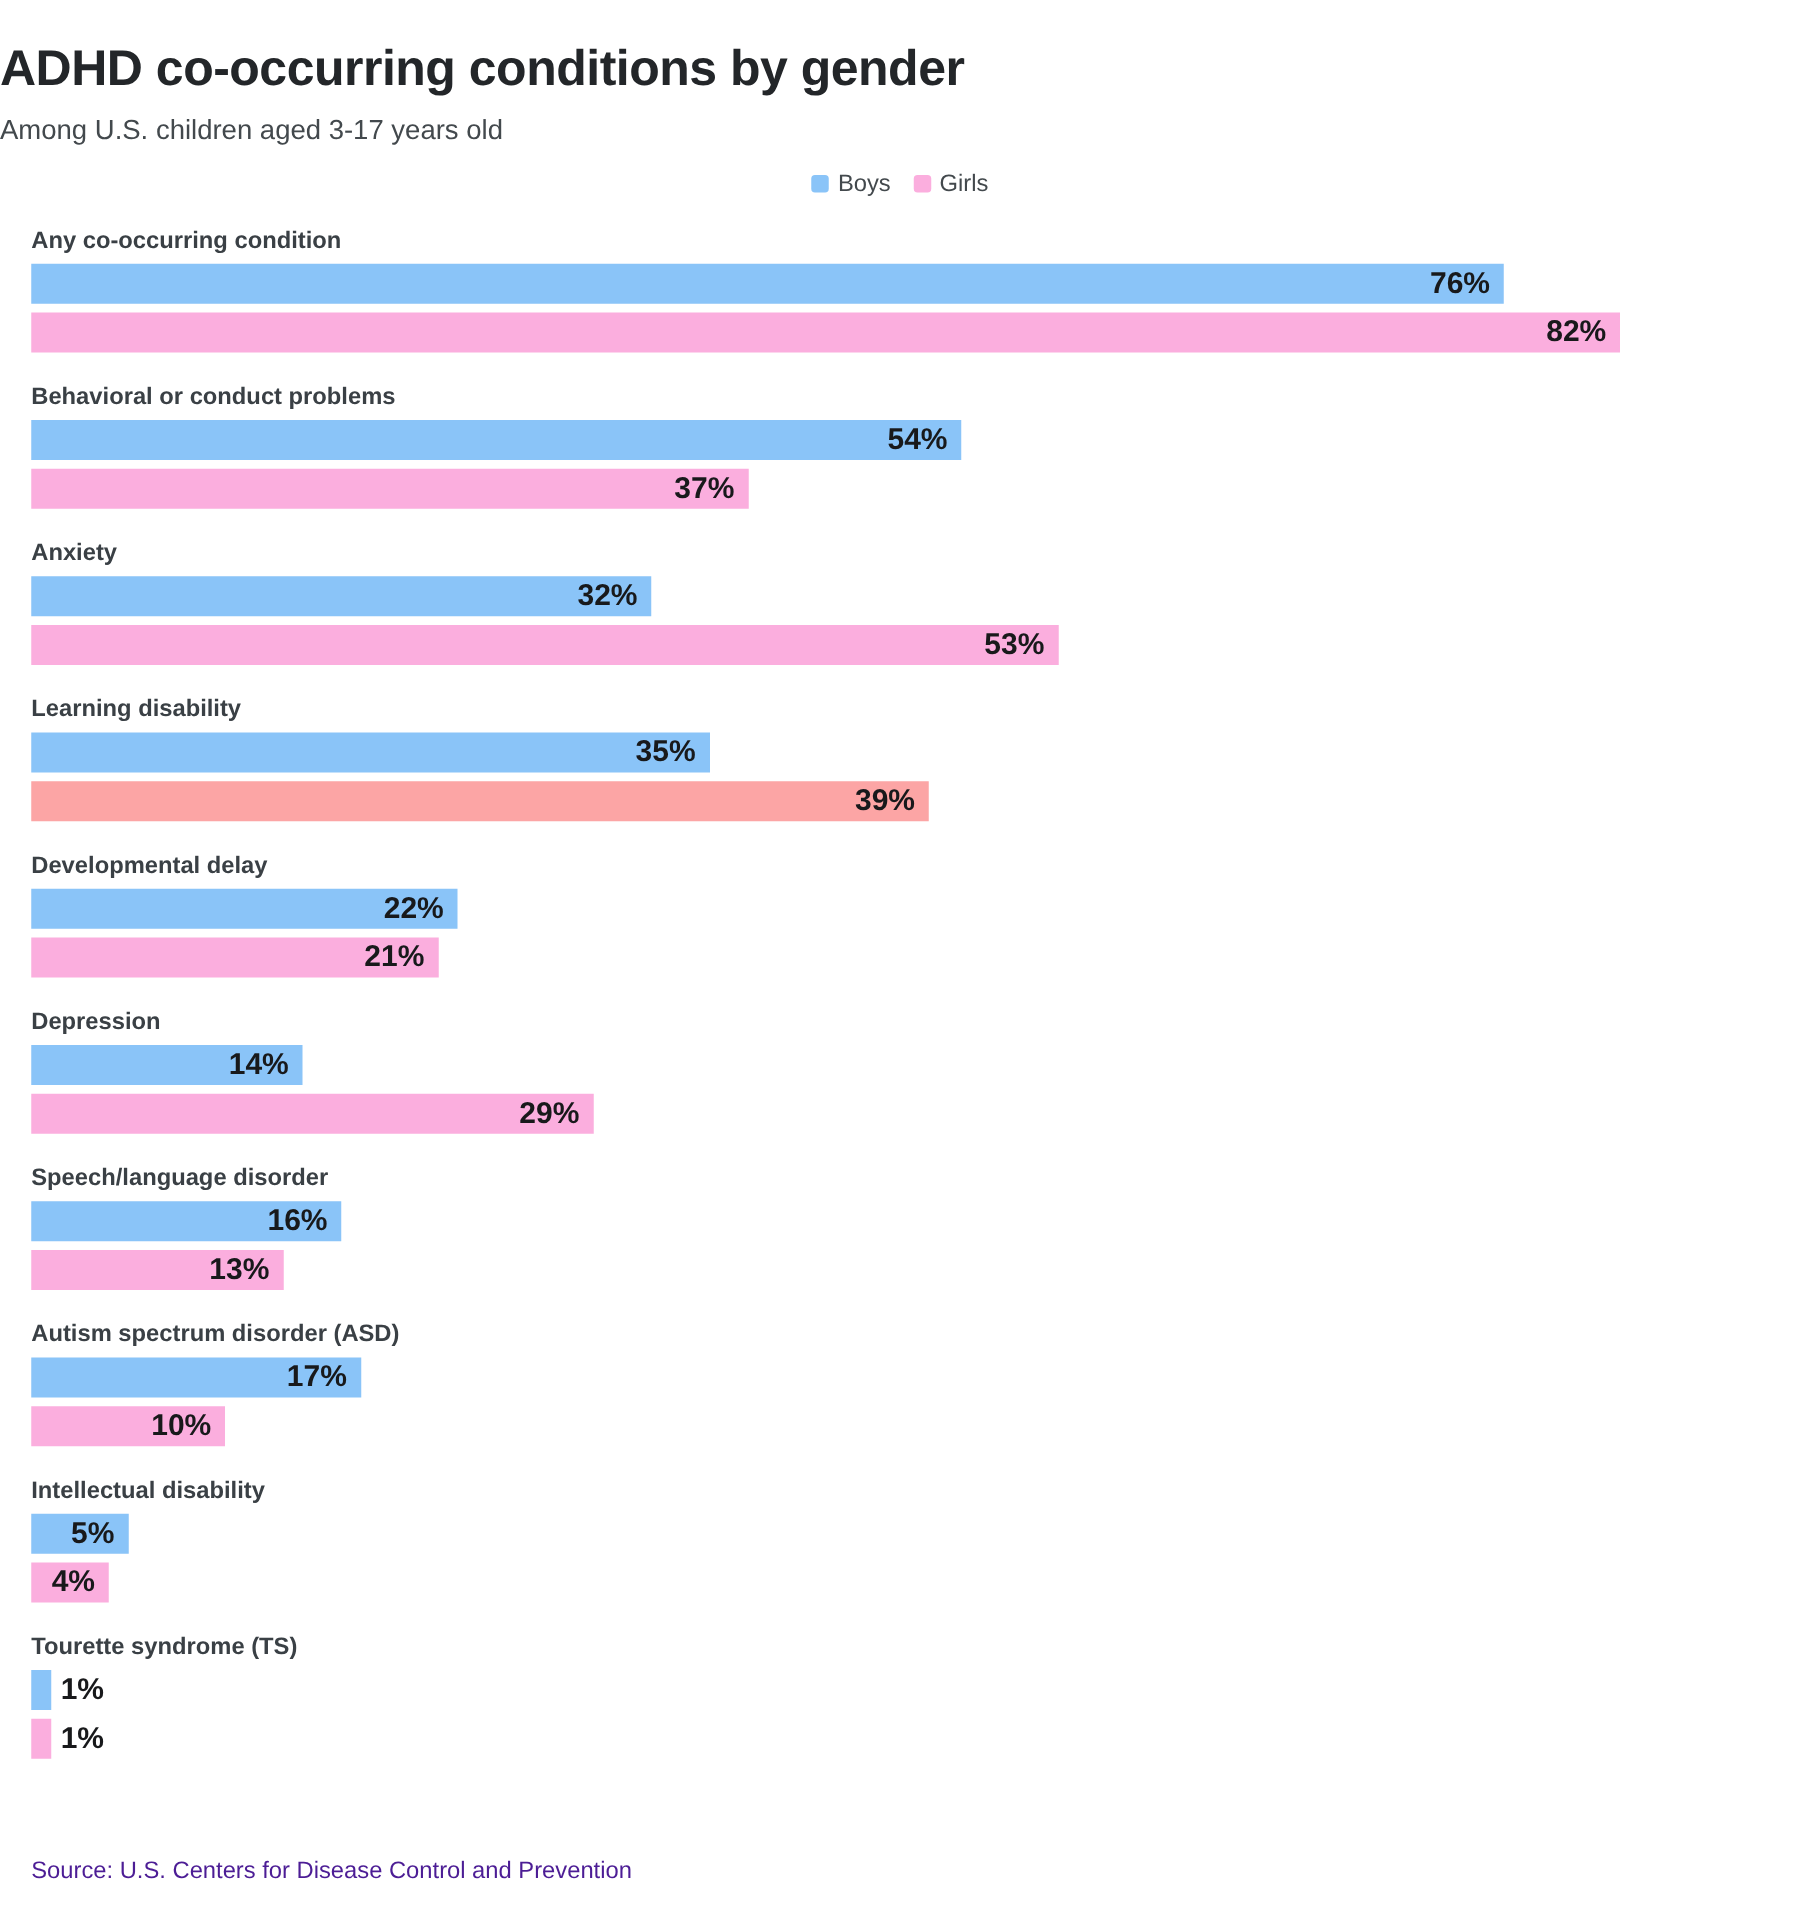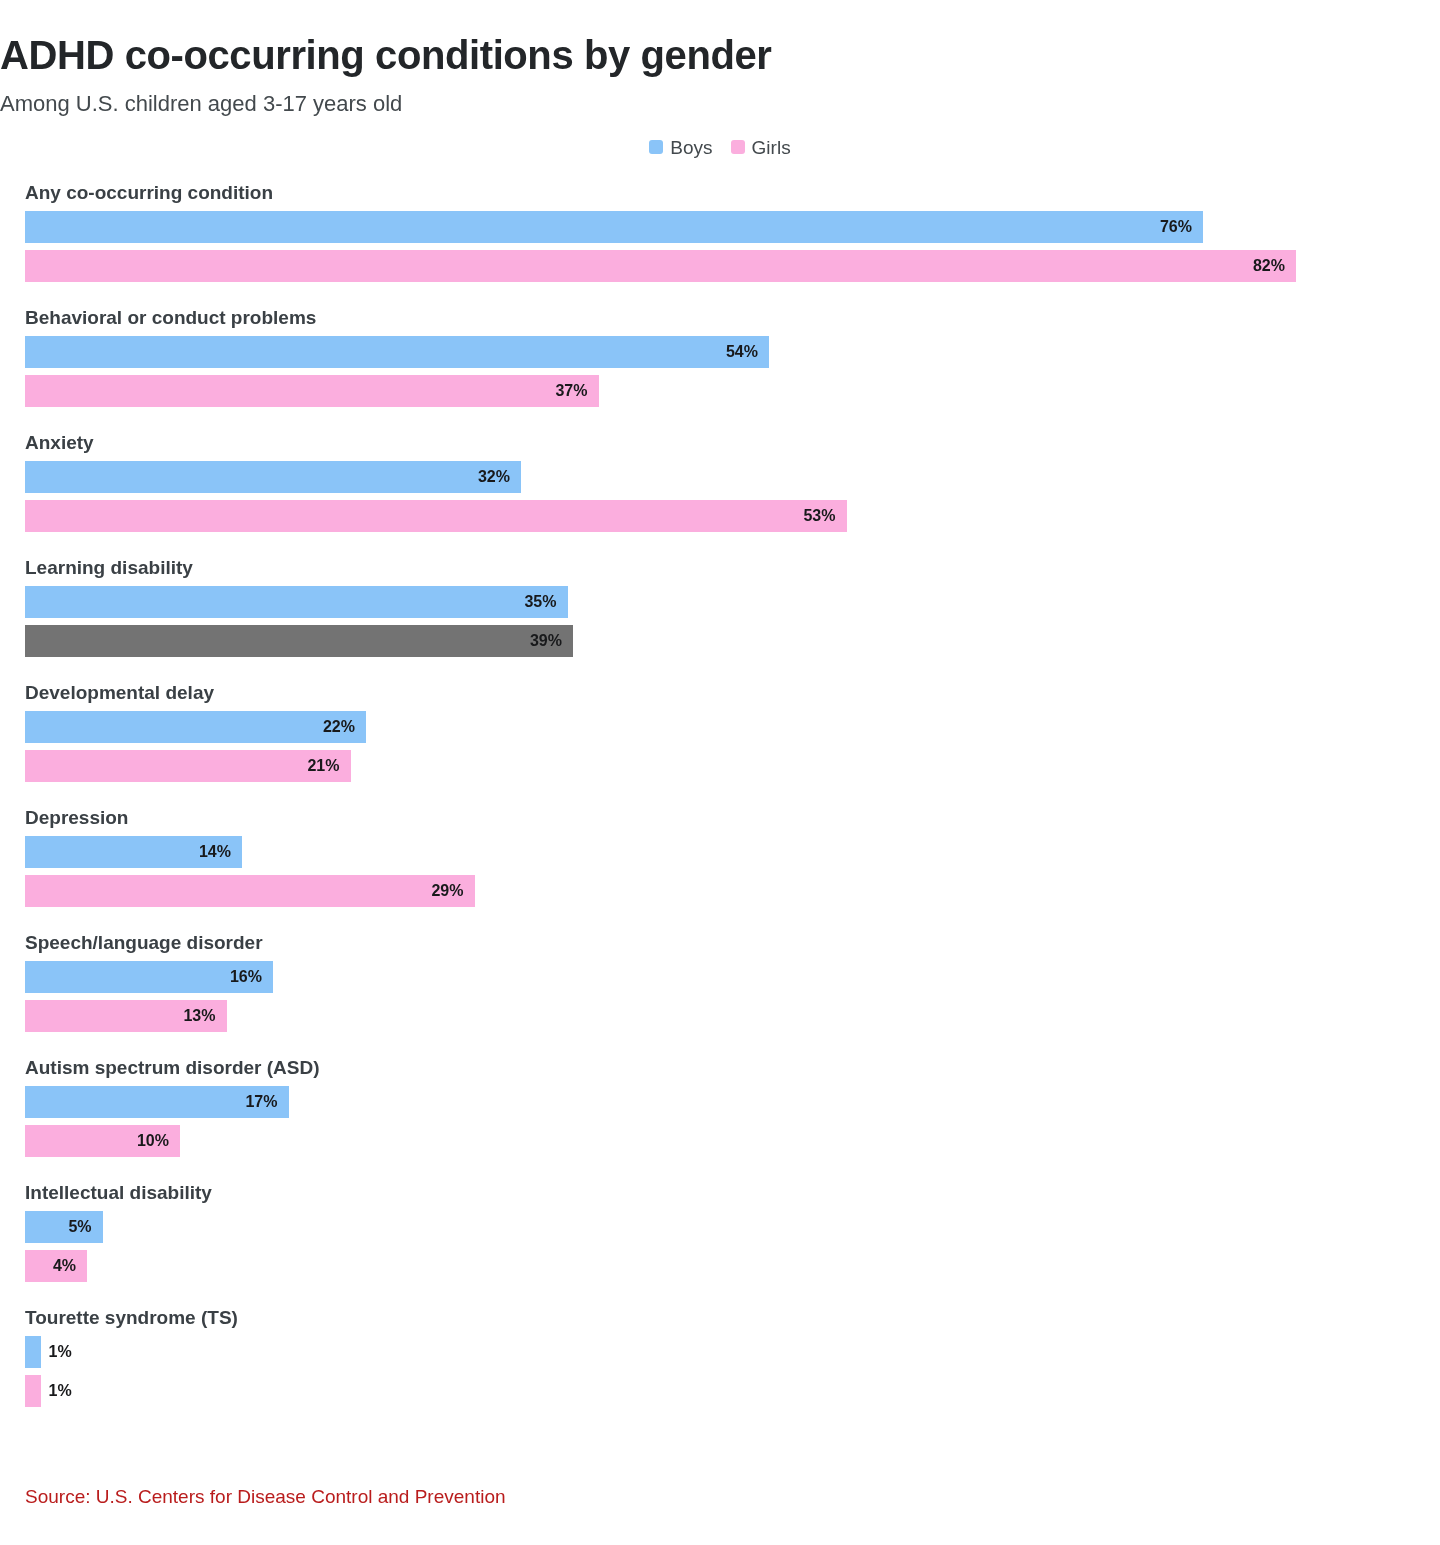--- a/index.html
+++ b/index.html
@@ -100,41 +100,41 @@
   }
   .bar {
     height: 32px;
     display: flex;
     align-items: center;
     justify-content: flex-end;
     box-sizing: border-box;
     flex: 0 0 auto;
   }
   .bar-value {
-    font-size: 16px;
+    font-size: 24px;
     font-weight: bold;
     color: #18191b;
     line-height: 1;
     padding-right: 11px;
     white-space: nowrap;
   }
   .bar-value.outside {
     padding-right: 0;
     padding-left: 8px;
     color: #18191b;
   }
 
   
   .source {
     position: absolute;
     left: 25px;
     bottom: 36px;
     font-size: 19px;
     font-weight: normal;
-    color: #b91c1c;
+    color: #4c1d95;
     line-height: 1.2;
   }
 </style>
 </head>
 <body>
 
 <div class="page">
 
   <div class="header">
     <h1 class="chart-title">ADHD co-occurring conditions by gender</h1>
@@ -193,21 +193,21 @@
         </div>
       </div>
       <div class="group">
         <div class="group-label">Learning disability</div>
         <div class="bar-row">
           <div class="bar" style="width: 542.5px; background: rgb(138, 196, 248);">
             <span class="bar-value">35%</span>
           </div>
         </div>
         <div class="bar-row">
-          <div class="bar" style="width: 548px; background: #737373;">
+          <div class="bar" style="width: 718px; background: #fca5a5;">
             <span class="bar-value">39%</span>
           </div>
         </div>
       </div>
       <div class="group">
         <div class="group-label">Developmental delay</div>
         <div class="bar-row">
           <div class="bar" style="width: 341px; background: rgb(138, 196, 248);">
             <span class="bar-value">22%</span>
           </div>

